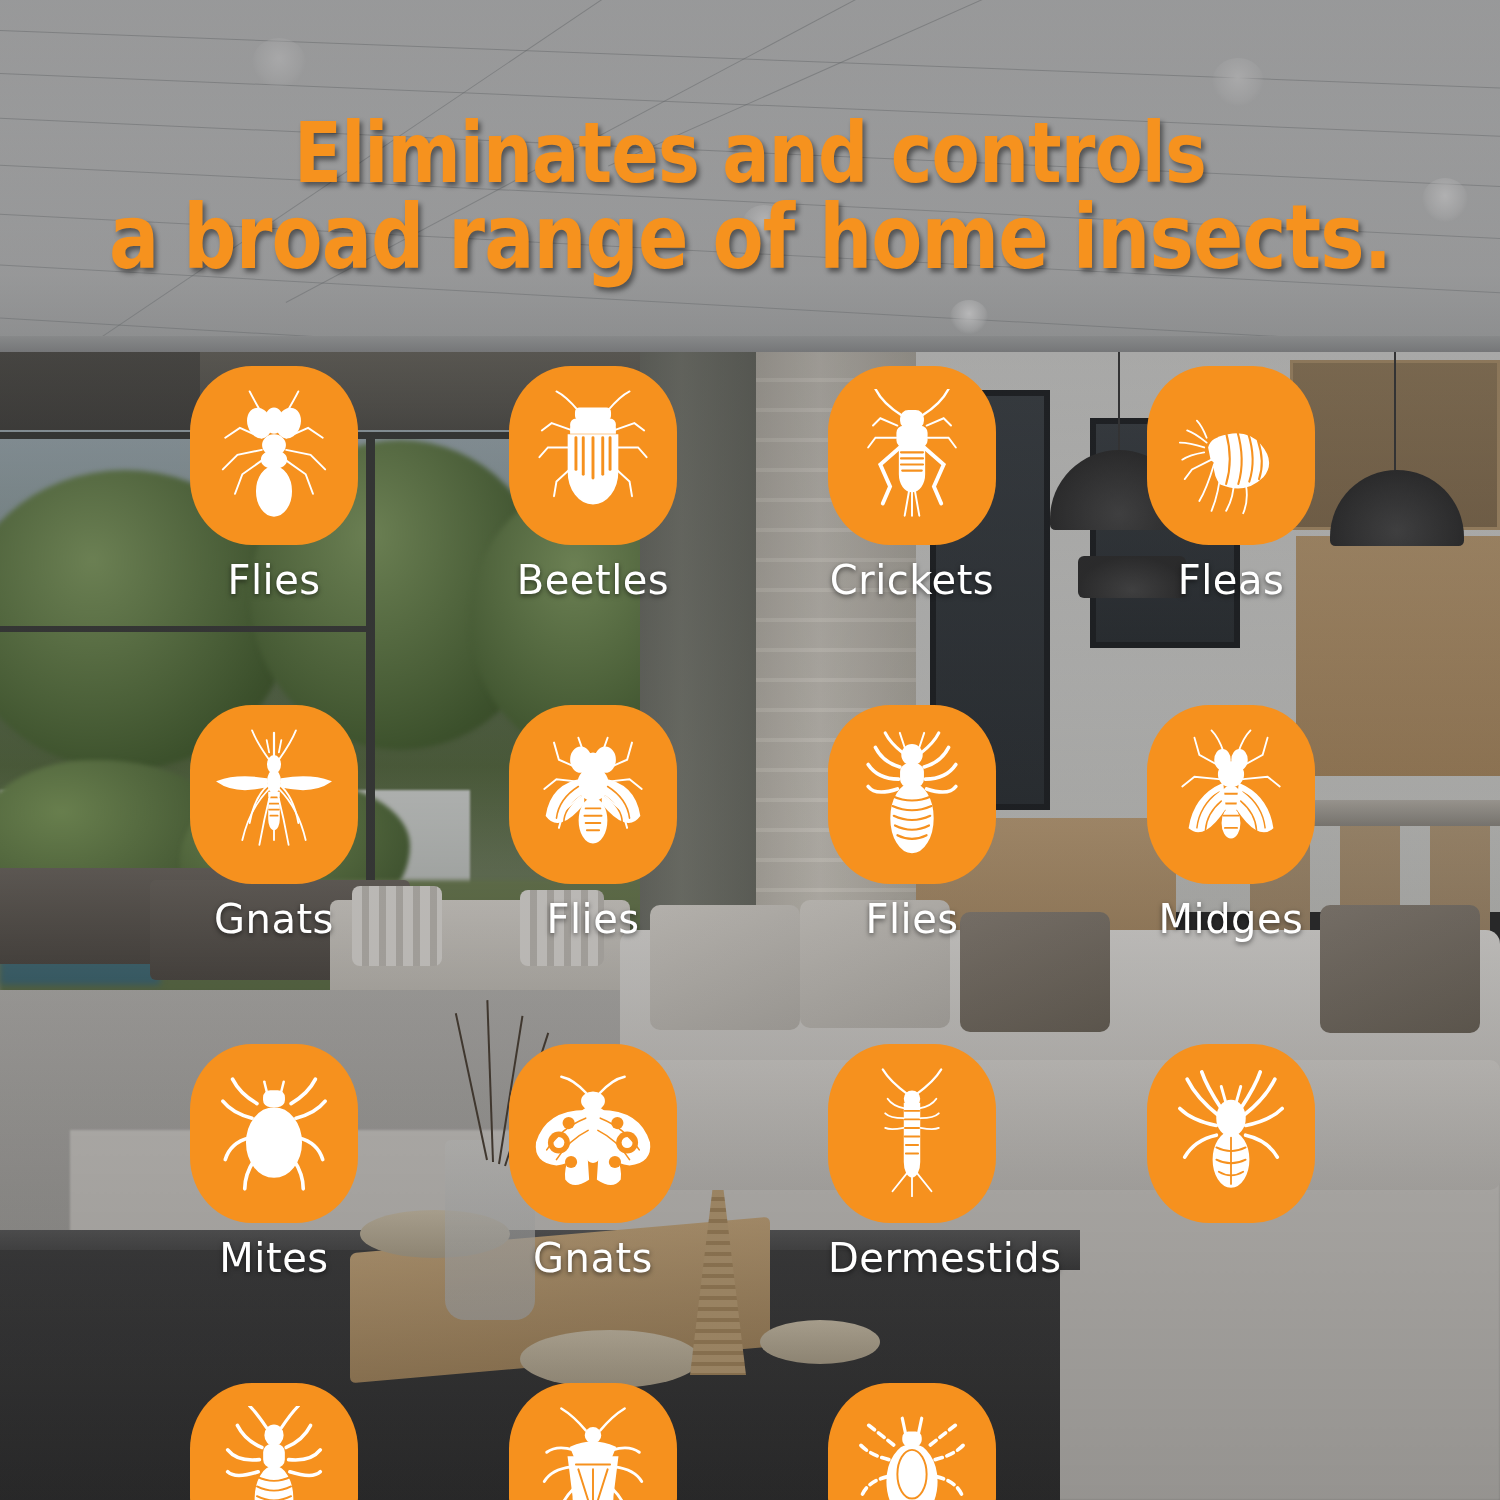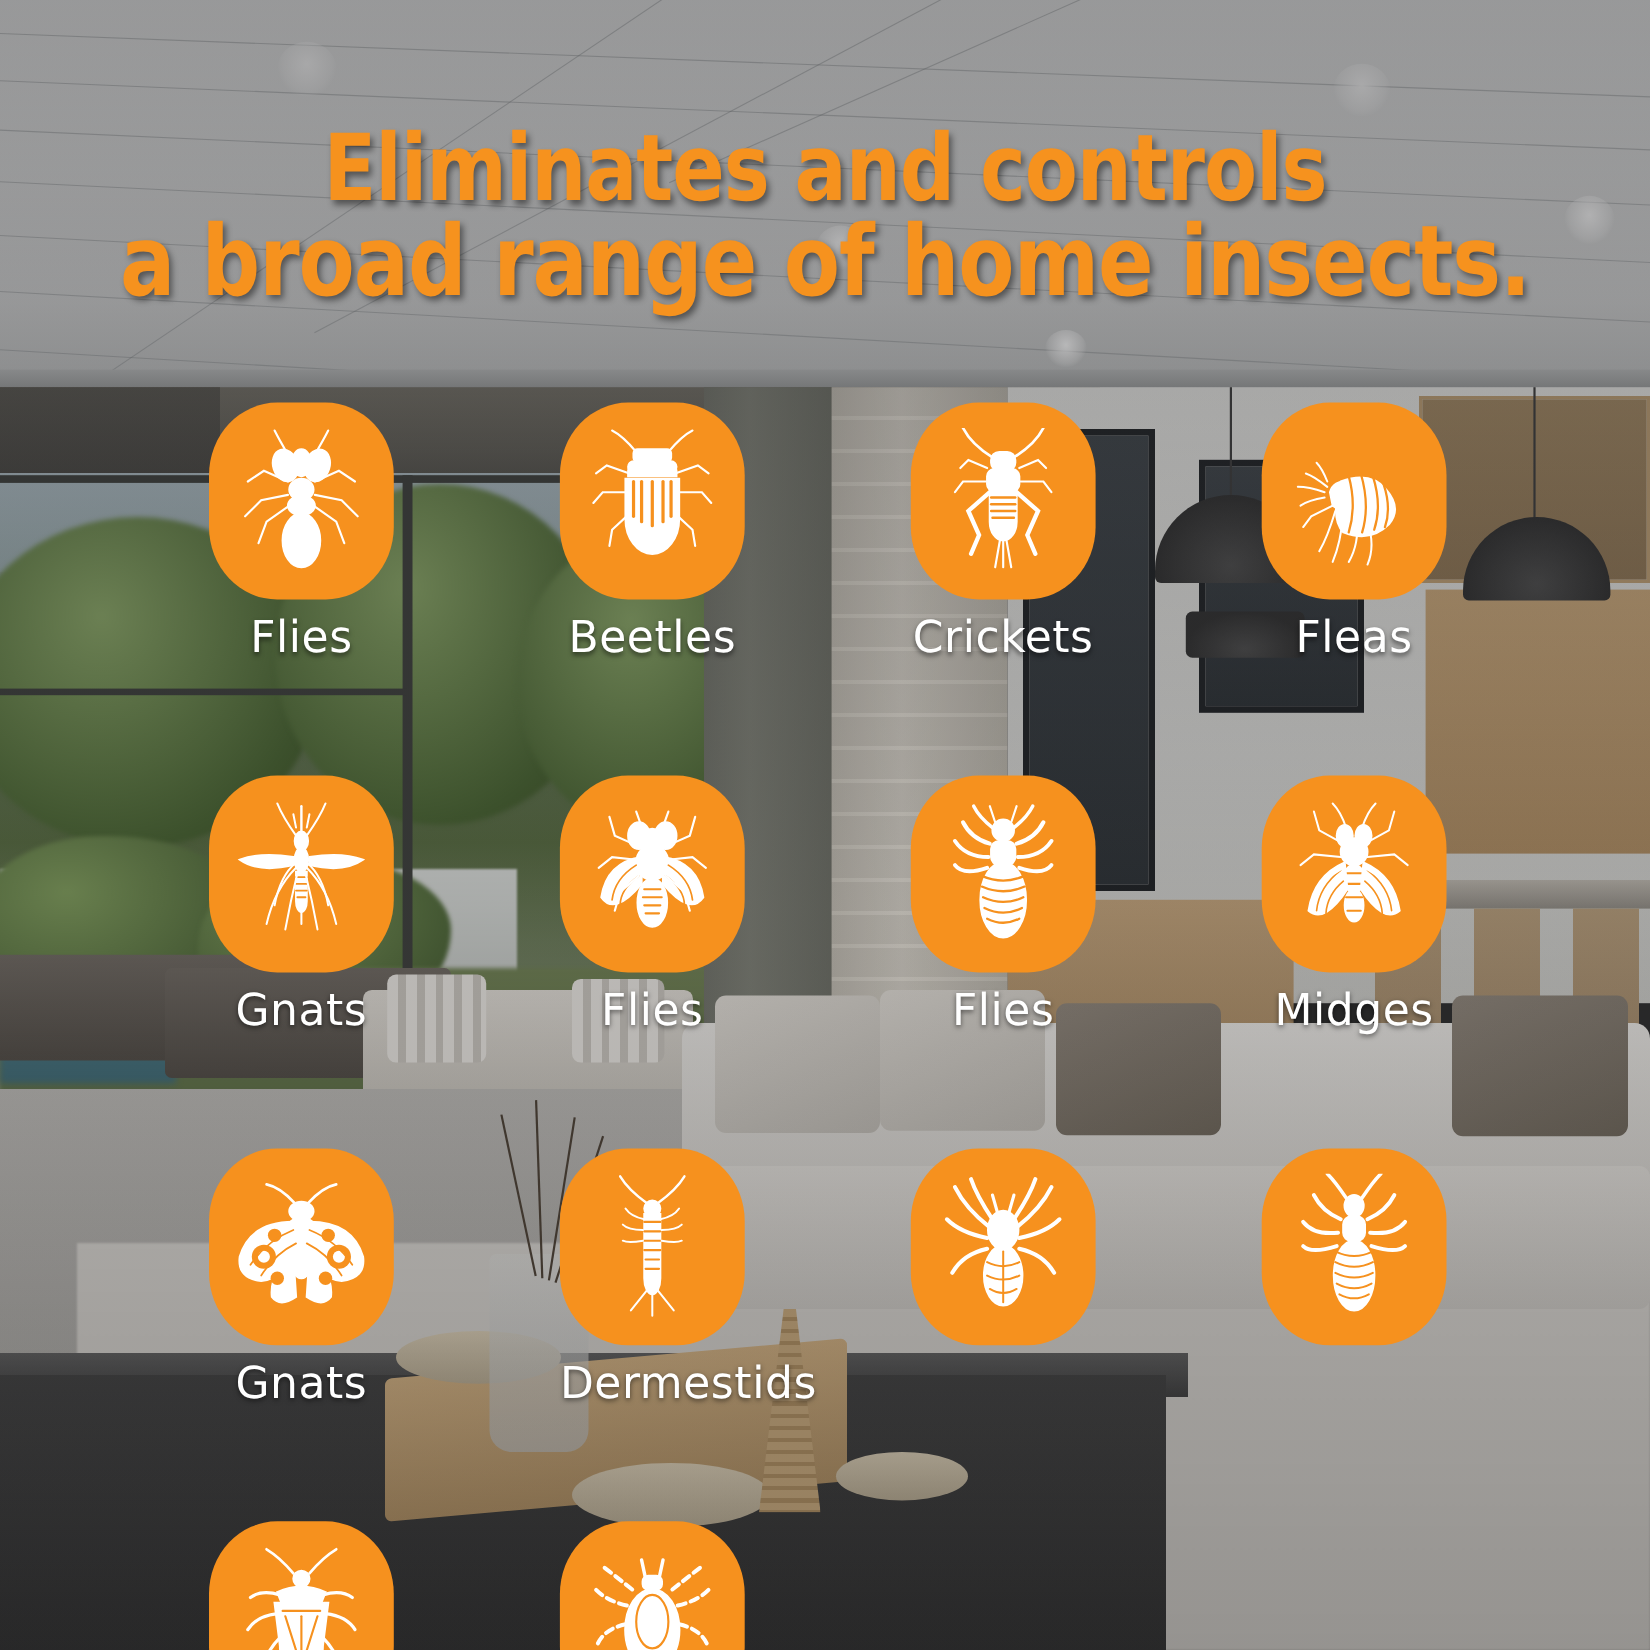--- a/index.html
+++ b/index.html
@@ -585,20 +585,41 @@
           <path d="M40 42 L20 40 L10 48" fill="none"></path>
             <path d="M60 42 L80 40 L90 48" fill="none"></path>
           <path d="M42 50 L26 60 L22 72" fill="none"></path>
             <path d="M58 50 L74 60 L78 72" fill="none"></path>
         </g>
       </svg>
     </div>
     <div class="caption">Midges</div>
   </div>
 
+  <div class="cell">
+    <div class="tile">
+      <svg viewBox="0 0 100 110">
+        <g fill="#fff" stroke="#fff" stroke-width="2" stroke-linecap="round">
+          <path d="M45 24 L42 12" fill="none"></path>
+            <path d="M55 24 L58 12" fill="none"></path>
+          <rect x="42" y="20" width="16" height="12" rx="5"></rect>
+          <ellipse cx="50" cy="62" rx="22" ry="28"></ellipse>
+          <path d="M36 30 Q22 22 16 10" fill="none" stroke-width="3"></path>
+          <path d="M64 30 Q78 22 84 10" fill="none" stroke-width="3"></path>
+          <path d="M32 42 Q16 38 8 28" fill="none" stroke-width="3"></path>
+          <path d="M68 42 Q84 38 92 28" fill="none" stroke-width="3"></path>
+          <path d="M30 58 Q14 62 10 76" fill="none" stroke-width="3"></path>
+          <path d="M70 58 Q86 62 90 76" fill="none" stroke-width="3"></path>
+          <path d="M34 76 Q26 88 26 100" fill="none" stroke-width="3"></path>
+          <path d="M66 76 Q74 88 74 100" fill="none" stroke-width="3"></path>
+        </g>
+      </svg>
+    </div>
+    <div class="caption">Mites</div>
+  </div>
 
   <div class="cell">
     <div class="tile">
       <svg viewBox="0 0 100 110">
         <g fill="#fff" stroke="#fff" stroke-width="1.6" stroke-linecap="round">
           <path d="M45 22 Q34 10 24 8" fill="none" stroke-width="2"></path>
           <path d="M55 22 Q66 10 76 8" fill="none" stroke-width="2"></path>
           <ellipse cx="50" cy="28" rx="9" ry="7"></ellipse>
           <ellipse cx="50" cy="42" rx="11" ry="9"></ellipse>
           <ellipse cx="50" cy="62" rx="8" ry="16"></ellipse>

